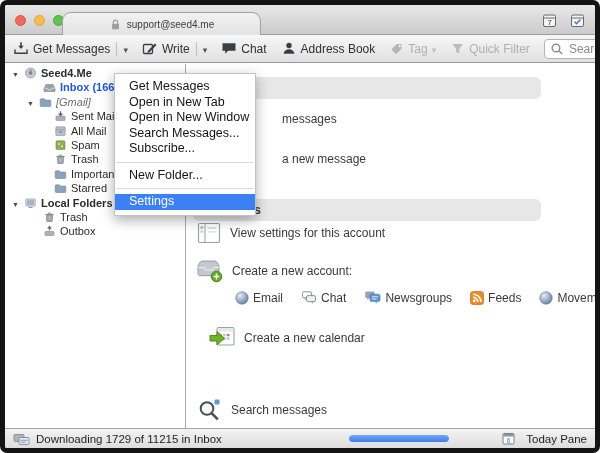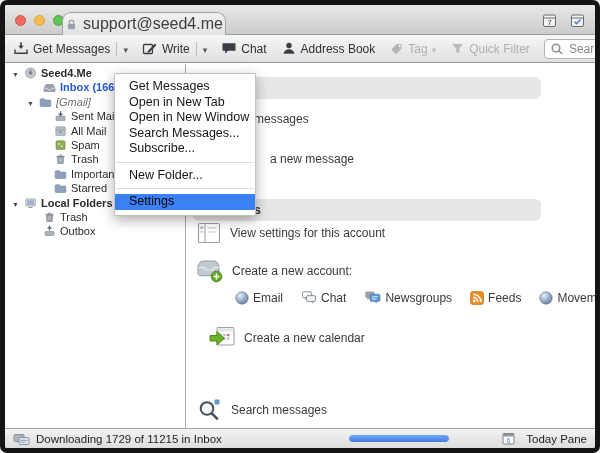--- a/index.html
+++ b/index.html
@@ -8,24 +8,24 @@
   .win { position:absolute; left:5px; top:5px; right:5px; bottom:5px; background:#fff; overflow:hidden; border-radius:2px; }
 
   
   .titlebar { position:absolute; left:0; top:0; right:0; height:30px;
     background:linear-gradient(#e8e8e8,#cbcbcb); border-bottom:1px solid #9d9d9d; }
   .lights { position:absolute; left:10px; top:10px; display:flex; gap:8px; }
   .light { width:11px; height:11px; border-radius:50%; }
   .light.close { background:#ee6a5f; border:1px solid #d55549; }
   .light.min   { background:#f5bd4f; border:1px solid #dba63a; }
   .light.zoom  { background:#61c354; border:1px solid #4aa93e; }
-  .tab { position:absolute; left:57px; top:7px; width:164px; height:23px;
+  .tab { position:absolute; left:57px; top:7px; width:199px; height:23px;
     background:linear-gradient(#f1f1f1,#e3e3e3); border:1px solid #a3a3a3; border-bottom:none;
     border-radius:9px 9px 0 0; display:flex; align-items:center; justify-content:center; gap:5px;
-    font-size:16px; color:#3e3e3e; }
+    font-size:10px; color:#3e3e3e; }
   .tb-right { position:absolute; right:10px; top:8px; display:flex; gap:13px; }
   .tb-right .sq { width:15px; height:15px; display:flex; }
 
   
   .toolbar { position:absolute; left:0; top:30px; right:0; height:28px;
     background:linear-gradient(#f7f7f7,#e0e0e0); border-bottom:1px solid #969696;
     display:flex; align-items:center; padding:0 8px; font-size:12px; color:#303030; }
   .tbtn { display:flex; align-items:center; gap:4px; margin-right:14px; white-space:nowrap; }
   .tbtn.disabled { color:#b0b0b0; }
   .bsep { width:1px; height:14px; background:#bdbdbd; margin:0 2px; }
@@ -50,31 +50,31 @@
   .lvl2 { padding-left:49px; }
   .acct { font-weight:bold; }
   .unread { font-weight:bold; color:#2257d6; }
   .gmail { font-style:italic; color:#6e6e6e; }
 
   .main { flex:1; position:relative; background:#fff; font-size:12px; color:#3a3a3a; }
   .secbar { position:absolute; left:7px; width:348px; height:22px; background:#e7e7e7;
     border-radius:6px; display:flex; align-items:center; padding-left:11px;
     font-size:12.5px; font-weight:bold; color:#3a3a3a; }
   .mrow { position:absolute; display:flex; align-items:center; gap:8px; }
-  .frag { position:absolute; }
+  .frag { position:absolute;margin-left:28px; }
   .typerow { position:absolute; display:flex; gap:18px; }
   .typeitem { display:flex; align-items:center; gap:4px; }
 
   
   .menu { position:absolute; left:109px; top:68px; width:142px; background:#ffffff;
     border:1px solid #c2c2c2; box-shadow:0 4px 12px rgba(0,0,0,.33); padding:5px 0; z-index:50;
     font-size:12.5px; color:#141414; }
   .mitem { height:15.5px; line-height:15.5px; padding-left:14px; white-space:nowrap; }
   .msep { height:1px; background:#dcdcdc; margin:5px 1px; }
-  .mitem.selected { background:#3c80f6; color:#000000; }
+  .mitem.selected { background:#3c80f6; color:#ffffff; }
 
   
   .statusbar { position:absolute; left:0; right:0; bottom:0; height:20px;
     background:linear-gradient(#f3f3f3,#dddddd); border-top:1px solid #a5a5a5;
     display:flex; align-items:center; padding:0 8px; font-size:11.5px; color:#1f1f1f; }
   .statusbar .sic { margin-right:6px; }
   .progress { margin-left:auto; margin-right:44px; width:100px; height:7px; border-radius:4px;
     background:#d7d7d7; overflow:hidden; }
   .progress .fill { height:100%; border-radius:4px; background:linear-gradient(#74a8f4,#3f7ce8); }
   .todaypane { display:flex; align-items:center; gap:5px;margin-left:9px; }
@@ -333,21 +333,21 @@
         </span>
         <span>Outbox</span>
       </div>
 
     </div>
 
     <div class="main">
       <div class="secbar" style="top:13px"></div>
 
       <span class="frag" style="left:68px; top:48px">messages</span>
-      <span class="frag" style="left:84px; top:88px">a new message</span>
+      <span class="frag" style="left:68px; top:88px">a new message</span>
 
       <div class="secbar" style="top:135px">
         <span>Accounts</span>
       </div>
 
       <div class="mrow" style="left:10px; top:156px">
         <span class="sic">
           <svg width="26" height="26" viewBox="0 0 26 26">
                 <rect x="2.5" y="3.5" width="21" height="19" rx="1.5" fill="#fff" stroke="#9aa0a6" stroke-width="1.2"></rect>
                 <path d="M9 3.5v19" stroke="#9aa0a6" stroke-width="1"></path>

